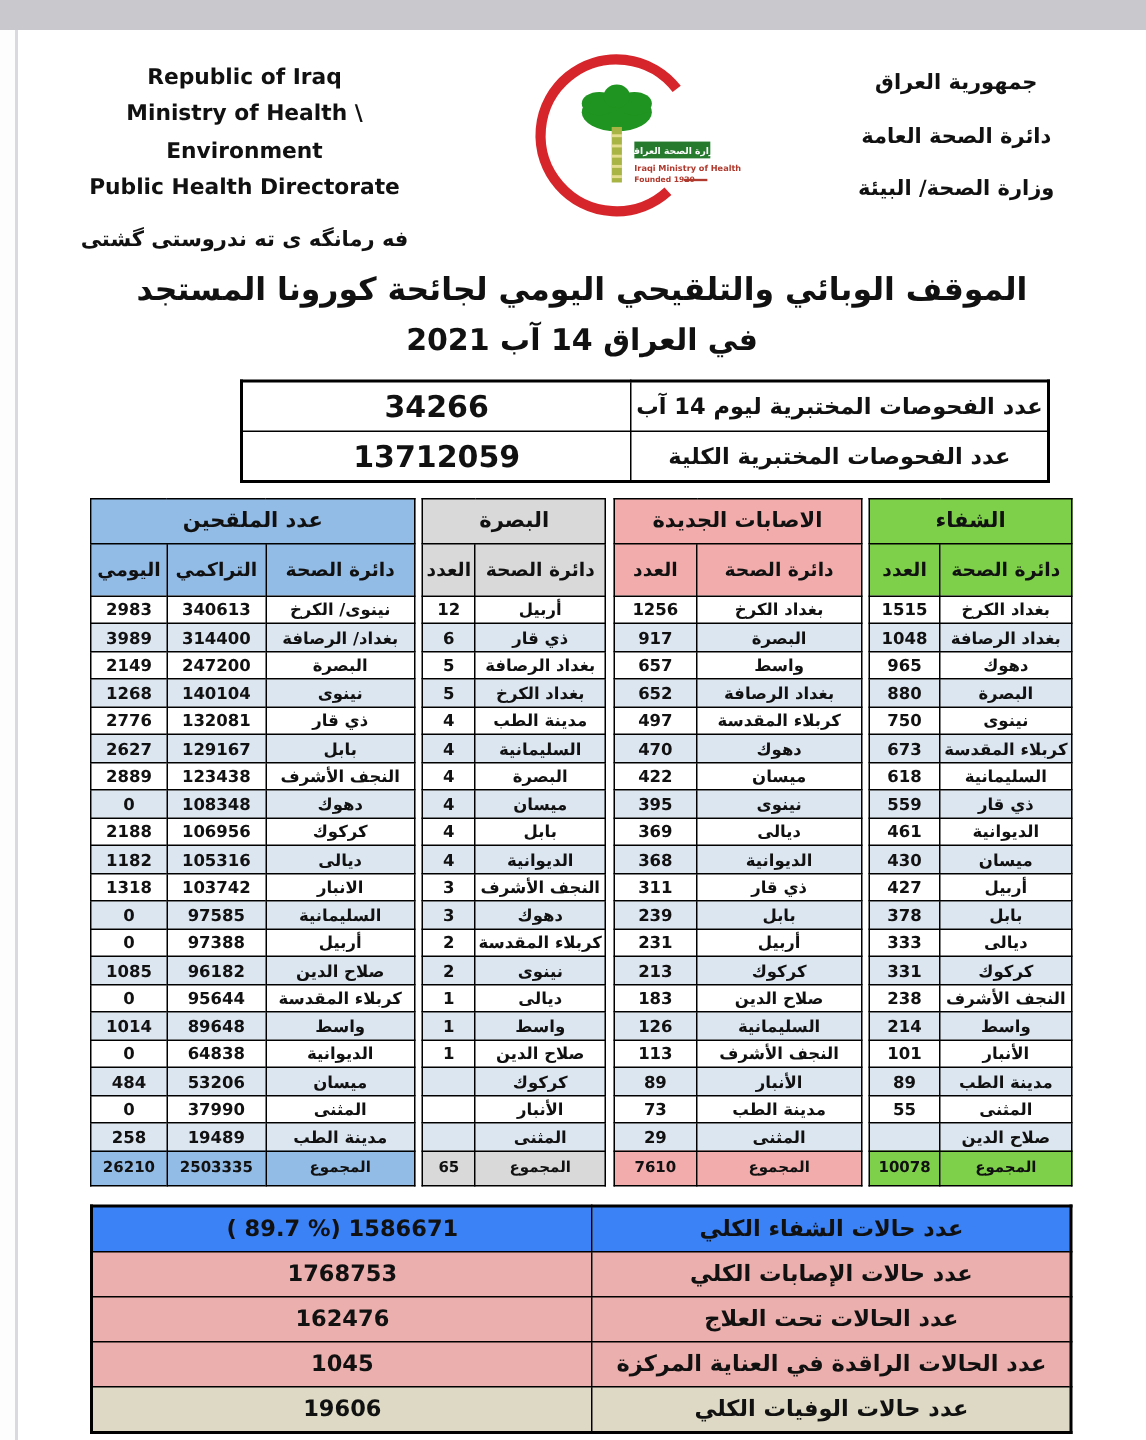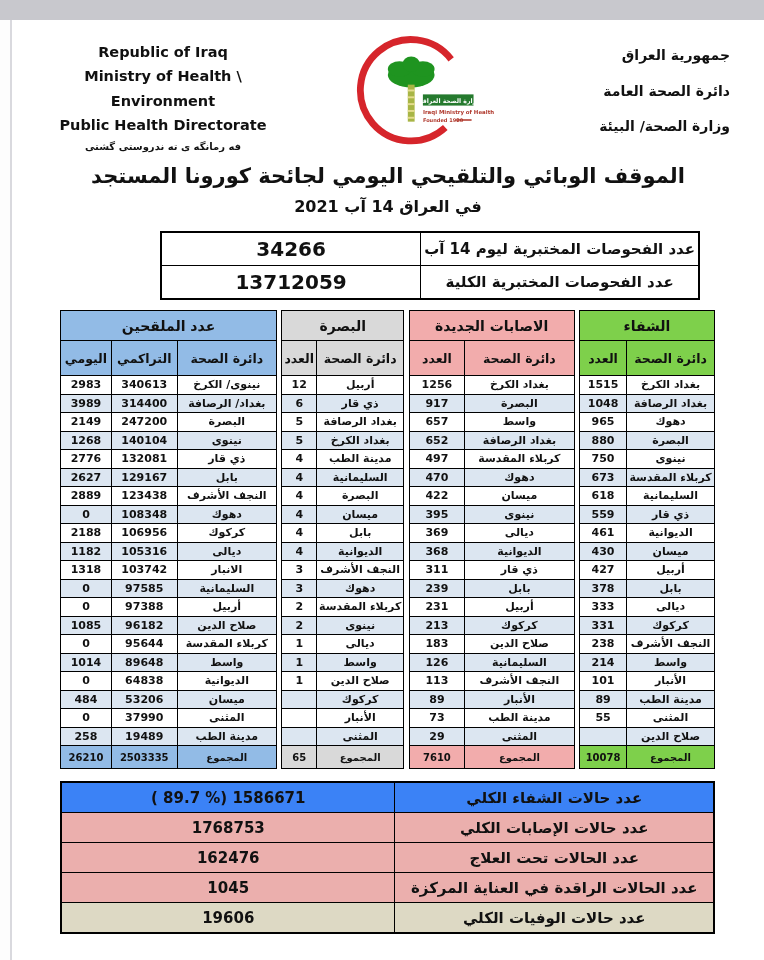--- a/index.html
+++ b/index.html
@@ -8,28 +8,28 @@
     font-family:"DejaVu Sans",sans-serif;color:#111;position:relative;
     -webkit-font-smoothing:antialiased;
   }
   .top-band{position:absolute;top:0;left:0;width:764px;height:20px;background:#c8c8cd;}
   .left-edge{position:absolute;top:20px;left:10px;width:2px;height:940px;background:#d9d9de;}
   .page{position:absolute;top:20px;left:12px;width:752px;height:940px;background:#fff;}
 
   
   .header{display:flex;justify-content:space-between;align-items:flex-start;padding:14px 34px 0 22px;}
   .hdr-en{width:258px;text-align:center;font-weight:700;font-size:14.5px;line-height:1.68;padding-top:6px;}
-  .hdr-en .kurdish{font-size:10px;direction:rtl;margin-top:2px;}
+  .hdr-en .kurdish{font-size:14px;direction:rtl;margin-top:12px;}
   .logo-wrap{width:170px;height:112px;}
-  .hdr-ar{width:185px;text-align:right;direction:rtl;font-weight:700;font-size:14px;line-height:2.55;padding-top:4px;}
+  .hdr-ar{width:185px;text-align:center;direction:rtl;font-weight:700;font-size:14px;line-height:2.55;padding-top:4px;}
 
   
   .title-block{text-align:center;direction:rtl;margin-top:8px;font-weight:700;}
   .title-line1{font-size:21px;}
-  .title-line2{font-size:16px;margin-top:9px;}
+  .title-line2{font-size:20px;margin-top:9px;}
 
   
   table{border-collapse:collapse;}
   .tests{margin:15px 0 0 148px;width:540px;direction:rtl;border:2px solid #000;}
   .tests td{border:1.5px solid #000;height:30px;text-align:center;font-weight:700;}
   .tests .t-label{width:280px;font-size:15px;}
   .tests .t-value{width:260px;font-size:20px;}
 
   
   .panels{margin:10px 0 0 48px;width:655px;display:flex;direction:rtl;justify-content:space-between;align-items:flex-start;}

